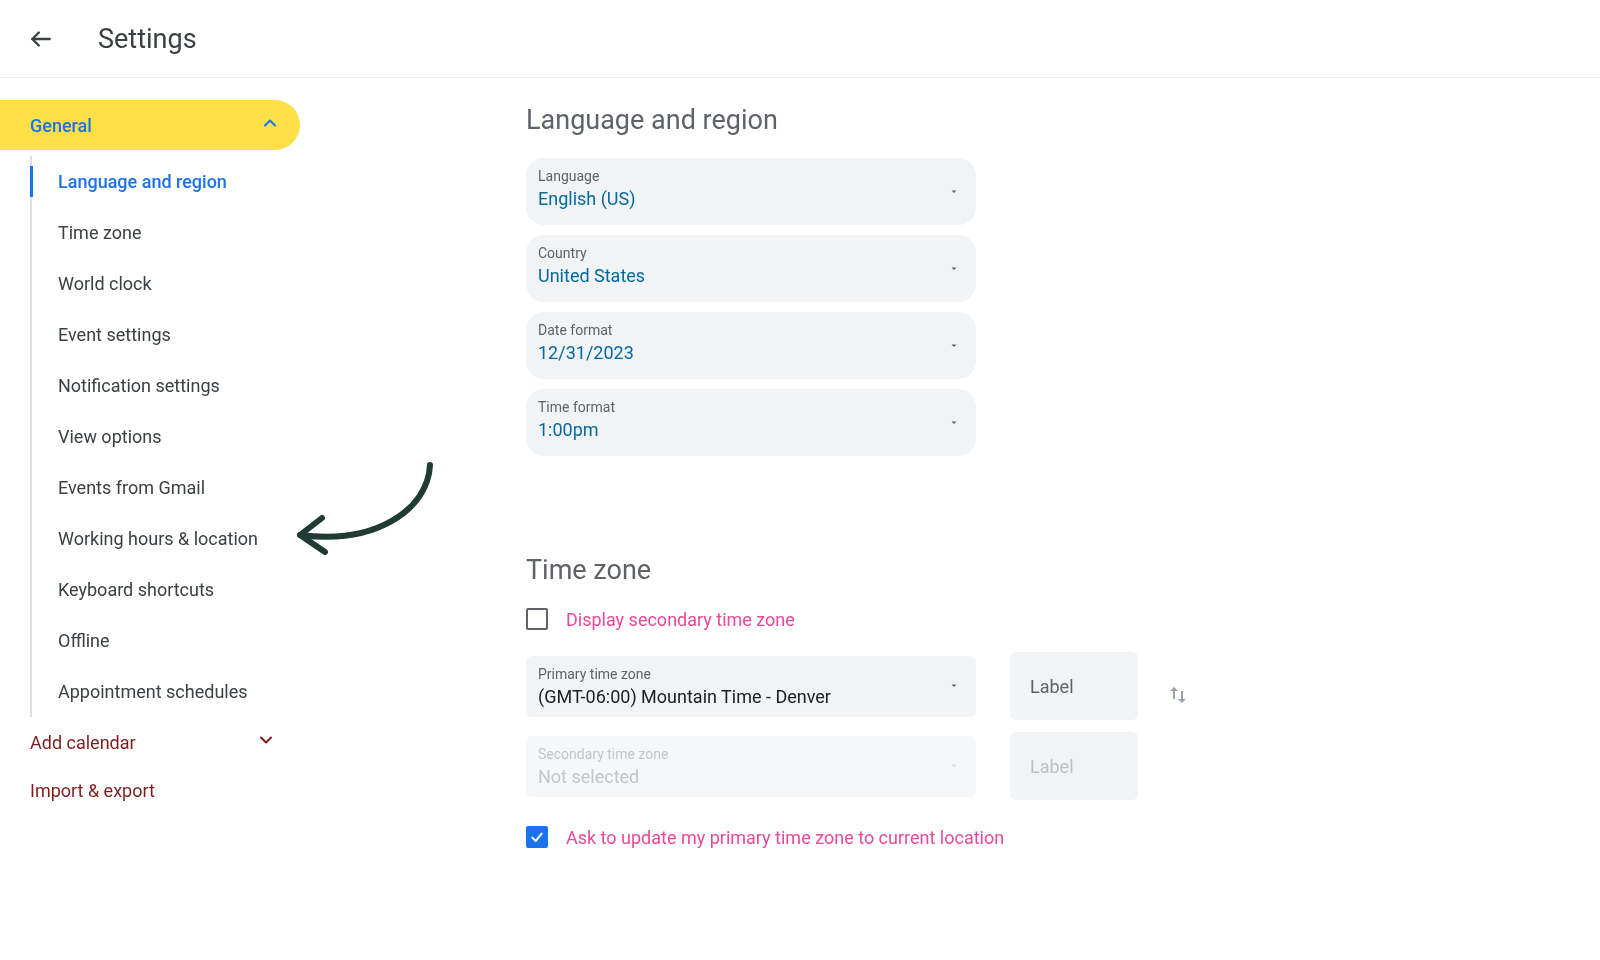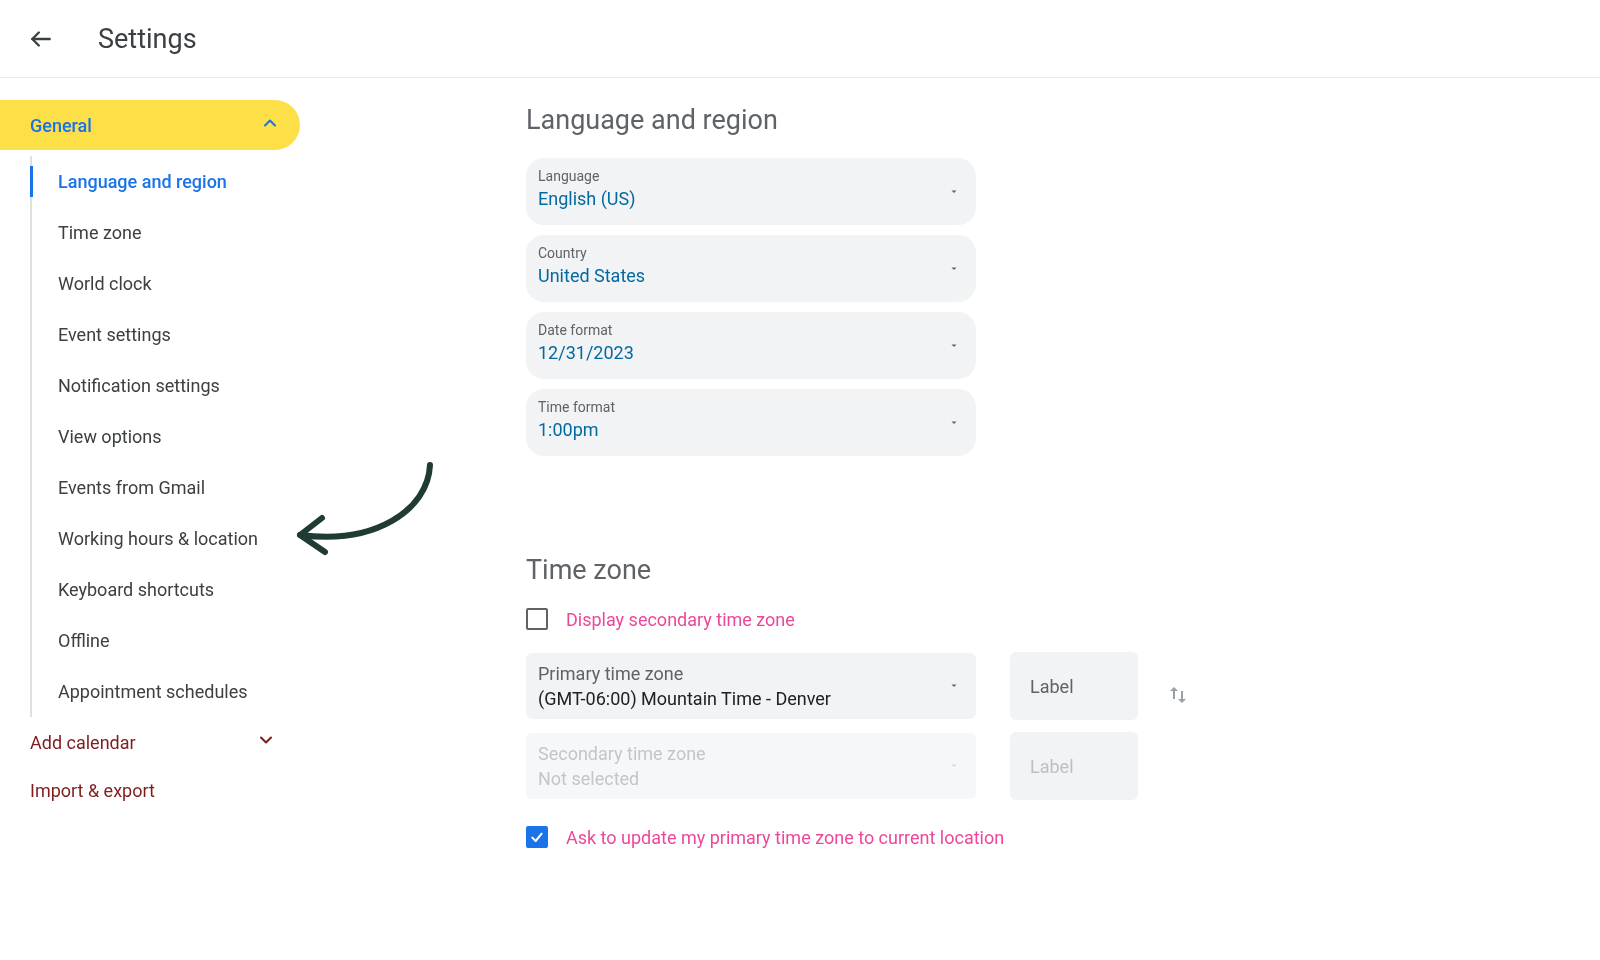--- a/index.html
+++ b/index.html
@@ -160,21 +160,21 @@
   }
   .tz-select {
     background: #f1f3f4;
     width: 450px;
     border-radius: 6px;
     padding: 10px 16px 10px 12px;
     position: relative;
     cursor: pointer;
   }
   .tz-select.disabled { opacity: 0.6; cursor: default; }
-  .tz-select .floating-label { font-size:18px; color:#5f6368; }
+  .tz-select .floating-label { font-size:14px; color:#5f6368; }
   .tz-select .value { font-size:18px; color:#202124; margin-top:4px; }
   .tz-select.disabled .floating-label,
   .tz-select.disabled .value { color:#9aa0a6; }
   .tz-select .caret {
     position:absolute; right:16px; top:50%; transform:translateY(-50%);
     color:#5f6368;
   }
   .tz-select.disabled .caret { color:#bdc1c6; }
   .label-box {
     background: #f1f3f4;

